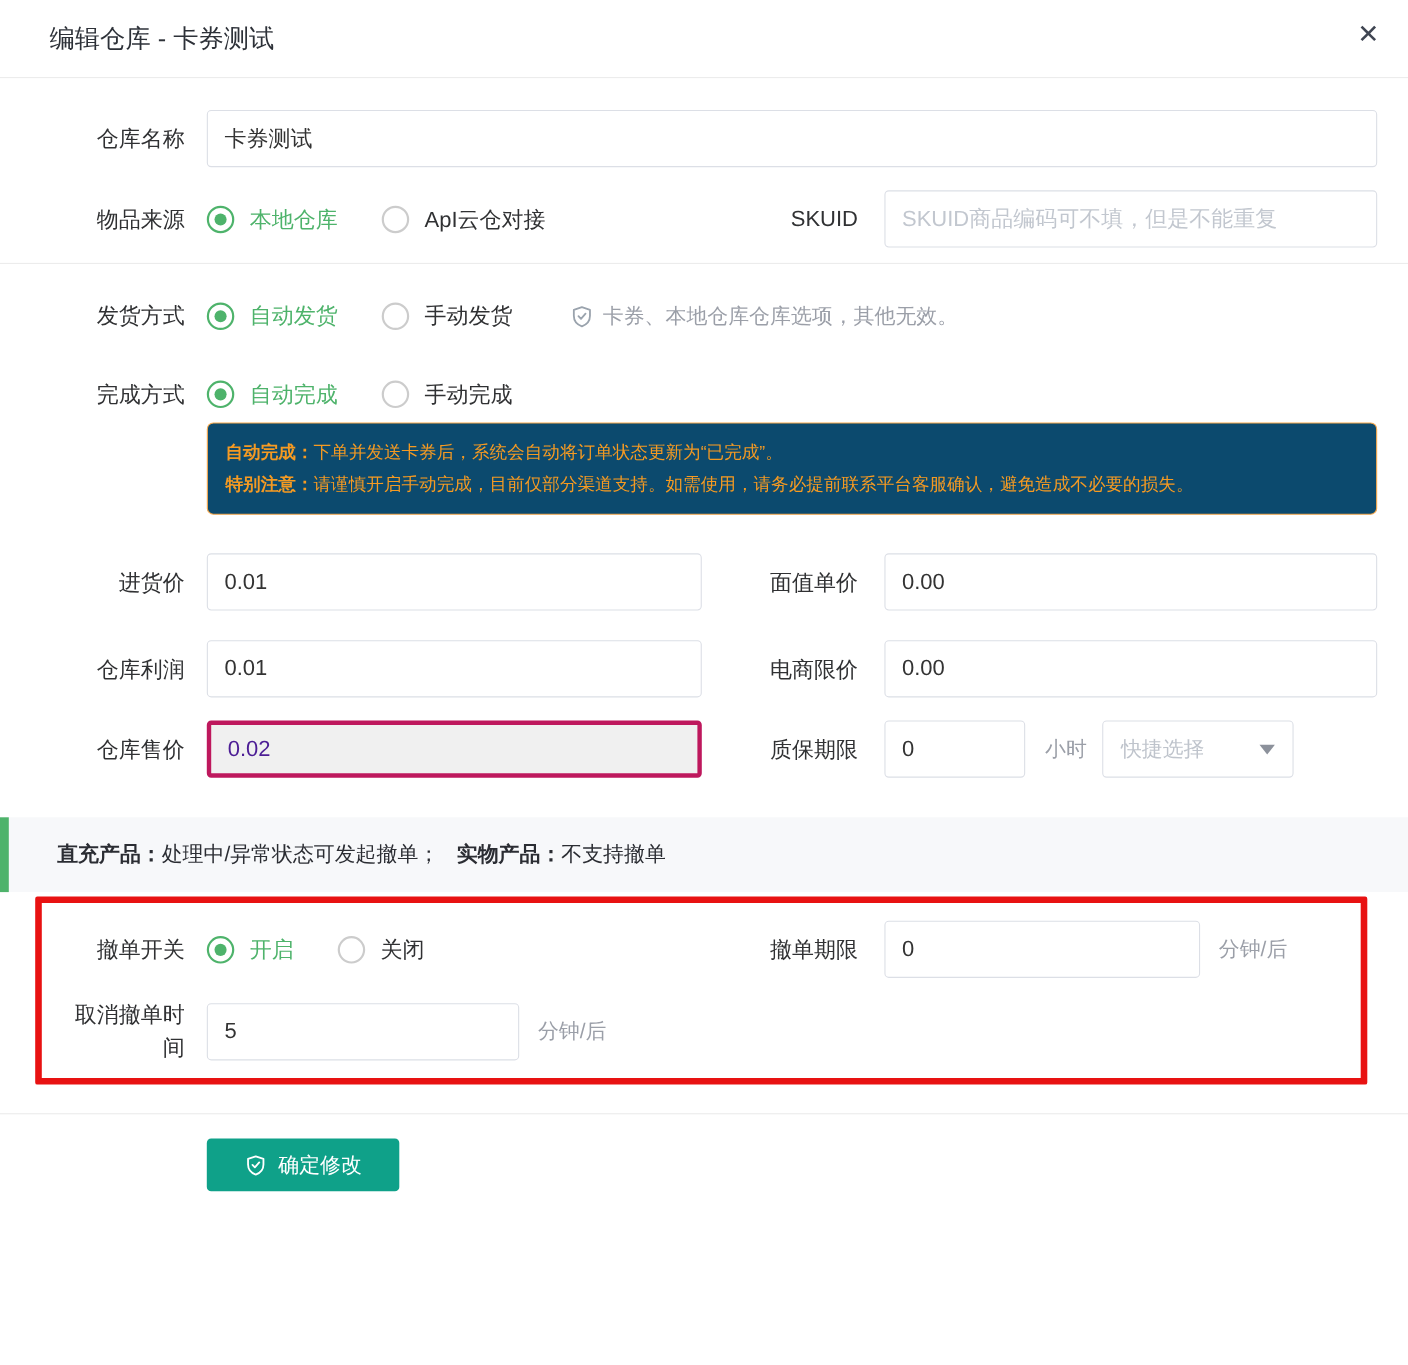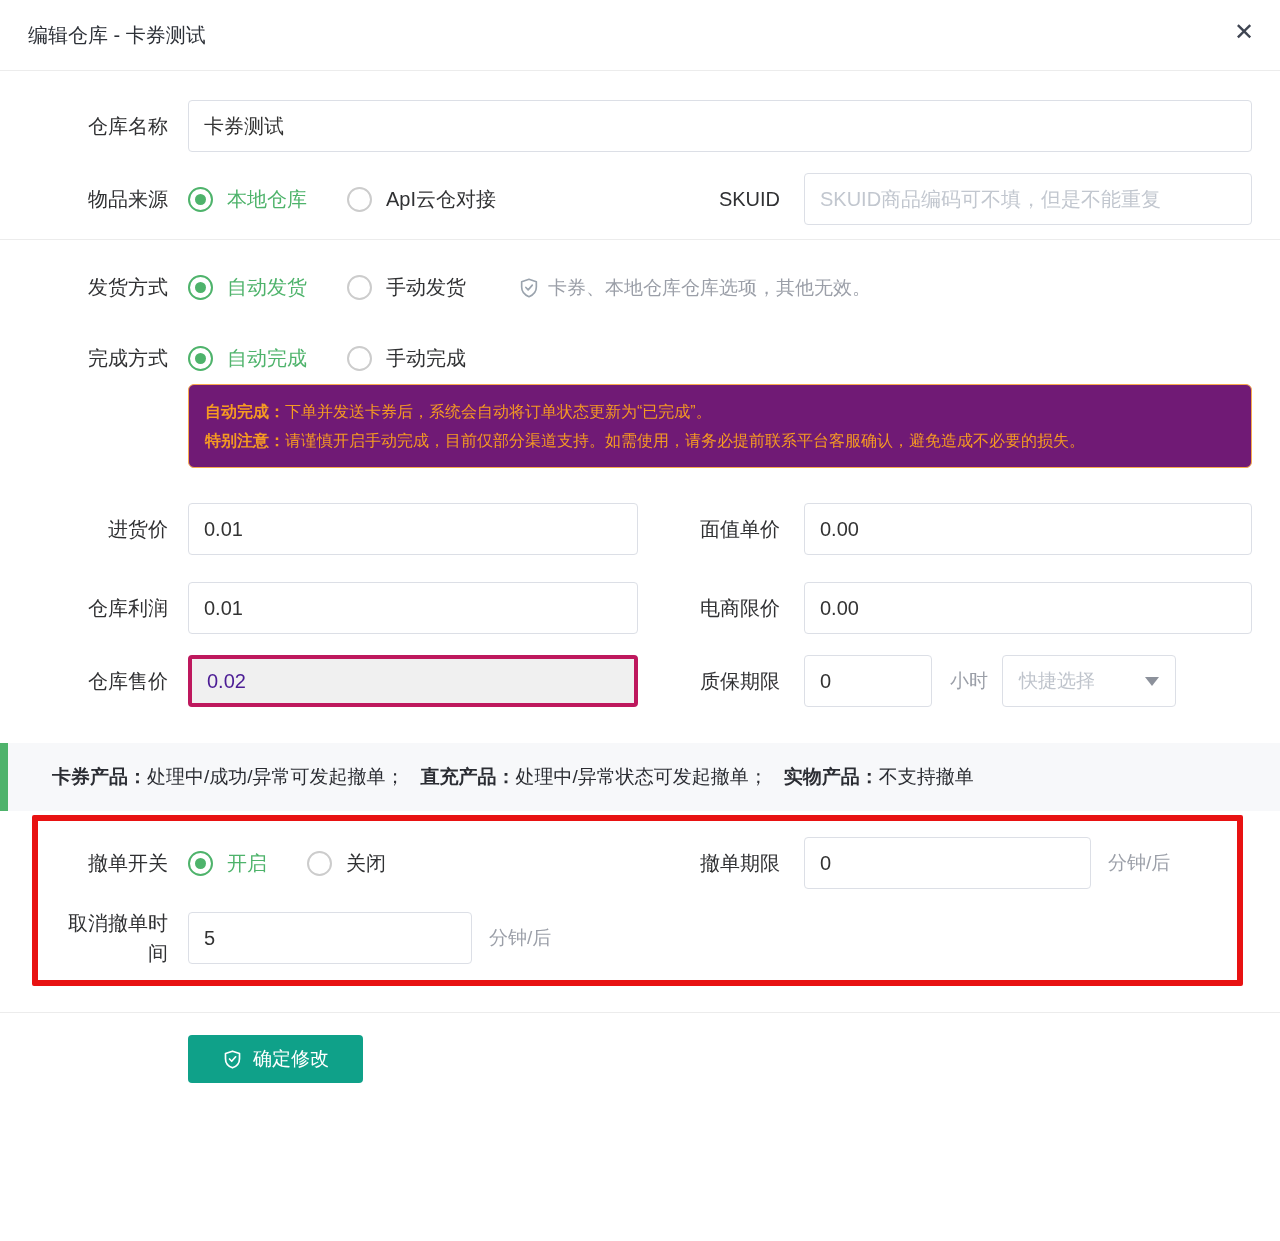--- a/index.html
+++ b/index.html
@@ -2,21 +2,21 @@
 <html><head>
 <meta charset="utf-8">
 <style>
   * { margin:0; padding:0; box-sizing:border-box; }
   html,body { width:1280px; height:1241px; background:#fff;
     font-family:"Liberation Sans","DejaVu Sans",sans-serif; color:#303133; overflow:hidden; }
 
   
   .modal-header { height:71px; display:flex; align-items:center; padding:0 28px;
     border-bottom:1px solid #ececec; position:relative; }
-  .modal-title { font-size:20px; color:#2d3138; }
+  .modal-title { font-size:23px; color:#2d3138;margin-left:17px; }
   .close-btn { position:absolute; right:26px; top:20px; font-size:24px; color:#3f4552;
     background:none; border:none; cursor:pointer; line-height:1; }
 
   
   .row { display:flex; align-items:center; }
   .lbl { width:188px; flex:none; text-align:right; padding-right:20px;
     font-size:20px; color:#303133; }
   .grow { flex:1; margin-right:28px; }
   .pair-row { display:flex; align-items:center; }
   .cell-l { width:638px; flex:none; display:flex; align-items:center; }
@@ -42,21 +42,21 @@
   .option.selected .opt-label { color:#4eb36b; }
 
   .divider { height:1px; background:#ececec; }
 
   
   .inline-note { display:inline-flex; align-items:center; margin-left:52px; }
   .inline-note .note-text { font-size:19px; color:#9b9fa8; margin-left:8px; }
 
   
   .notice { margin:12px 28px 0 188px; border:1px solid #f8a94d; border-radius:6px;
-    padding:12px 16px; background:#701a75; }
+    padding:12px 16px; background:#0c4a6e; }
   .notice p { font-size:16px; line-height:29px; color:#f59a22; }
   .notice b { font-weight:bold; }
 
   
   .select { width:174px; height:52px; border:1px solid #dcdfe6; border-radius:4px;
     display:flex; align-items:center; justify-content:space-between; padding:0 16px; cursor:pointer; }
   .sel-text { color:#bfc4cc; font-size:19px;text-align:right; }
   .caret { width:0; height:0; border-left:7px solid transparent; border-right:7px solid transparent;
     border-top:9px solid #8c919b; }
 
@@ -194,21 +194,20 @@
       <span class="unit ml18 mr14">小时</span>
       <span class="select">
         <span class="sel-text">快捷选择</span>
         <span class="caret"></span>
       </span>
     </div>
   </div>
 
 
   <div class="banner">
-    <span class="seg"><b>卡券产品：</b><span>处理中/成功/异常可发起撤单；</span></span>
     <span class="seg"><b>直充产品：</b><span>处理中/异常状态可发起撤单；</span></span>
     <span class="seg"><b>实物产品：</b><span>不支持撤单</span></span>
   </div>
 
   <div class="annotation">
     <div class="pair-row">
       <div class="rb-cell-l">
         <span class="rb-lbl">撤单开关</span>
         <span class="option selected">
           <span class="radio"></span>

